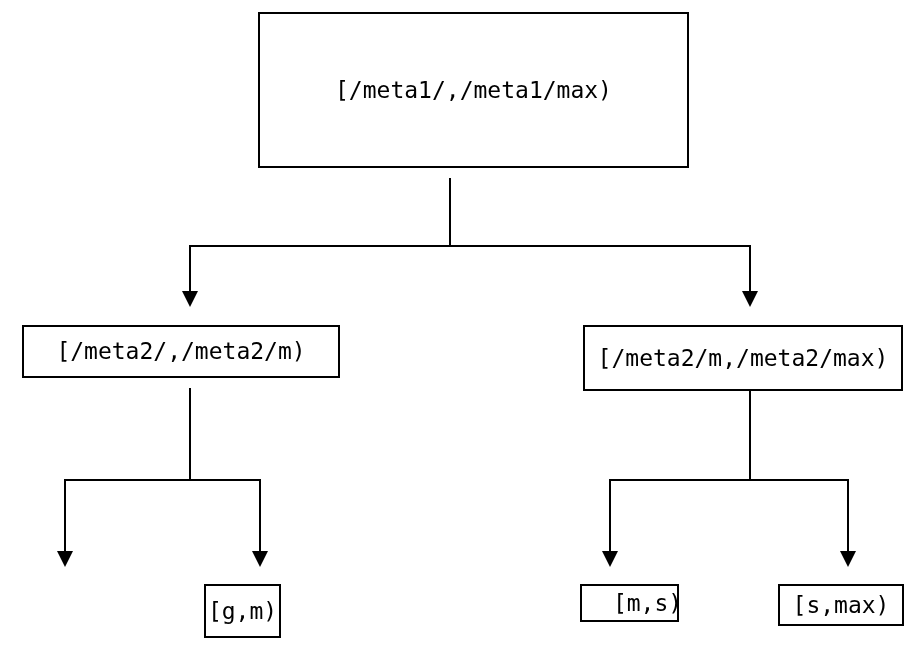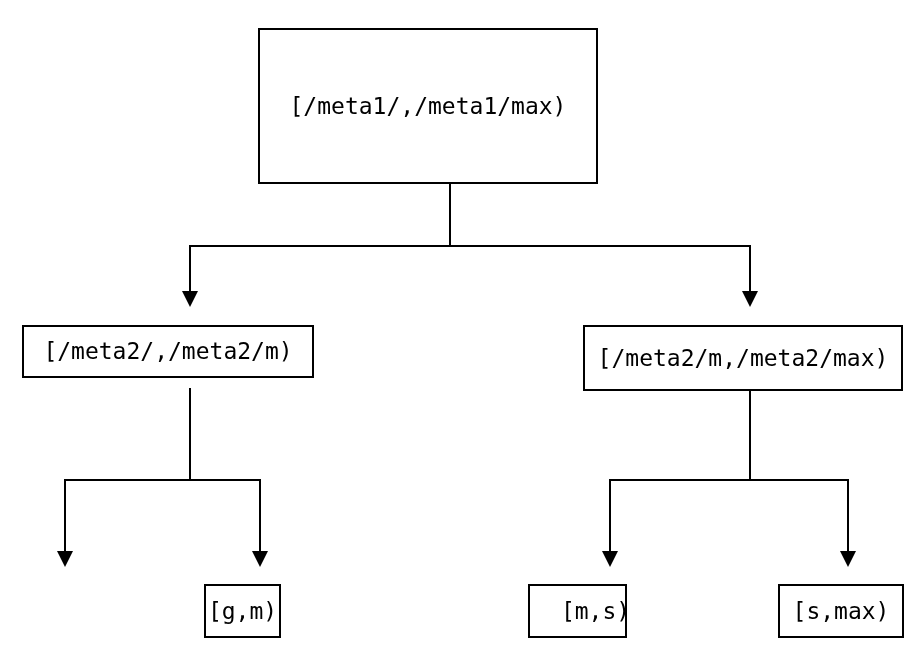--- a/index.html
+++ b/index.html
@@ -37,27 +37,27 @@
     border: 2px solid #000000;
     background: #ffffff;
     color: #000000;
     display: flex;
     align-items: center;
     justify-content: center;
     font-size: 23px;
     line-height: 1;
     white-space: pre;
   }
-  .node-root   { left: 258px; top: 28px;  width: 340px; height: 156px; text-align: center; }
-  .node-left   { left: 22px;  top: 325px; width: 292px; height: 53px;  }
+  .node-root   { left: 258px; top: 12px;  width: 431px; height: 156px; text-align: center; }
+  .node-left   { left: 22px;  top: 325px; width: 318px; height: 53px;  }
   .node-right  { left: 583px; top: 325px; width: 320px; height: 66px;  }
   .node-leaf-1 { left: 8px;   top: 584px; width: 99px;  height: 54px;  }
   .node-leaf-2 { left: 204px; top: 584px; width: 77px;  height: 54px;  }
-  .node-leaf-3 { left: 528px; top: 584px; width: 99px;  height: 54px; padding-left: 36px;  }
-  .node-leaf-4 { left: 778px; top: 584px; width: 126px; height: 54px;  }
+  .node-leaf-3 { left: 580px; top: 584px; width: 99px;  height: 38px; padding-left: 36px;  }
+  .node-leaf-4 { left: 778px; top: 584px; width: 126px; height: 42px;  }
 </style>
 </head>
 <body>
 
 <div class="canvas">
 
   <svg class="edges" viewBox="0 0 912 652" aria-hidden="true">
 
     <path class="edge" d="M450 178 V246"></path>
     <path class="edge" d="M189 246 H751"></path>

